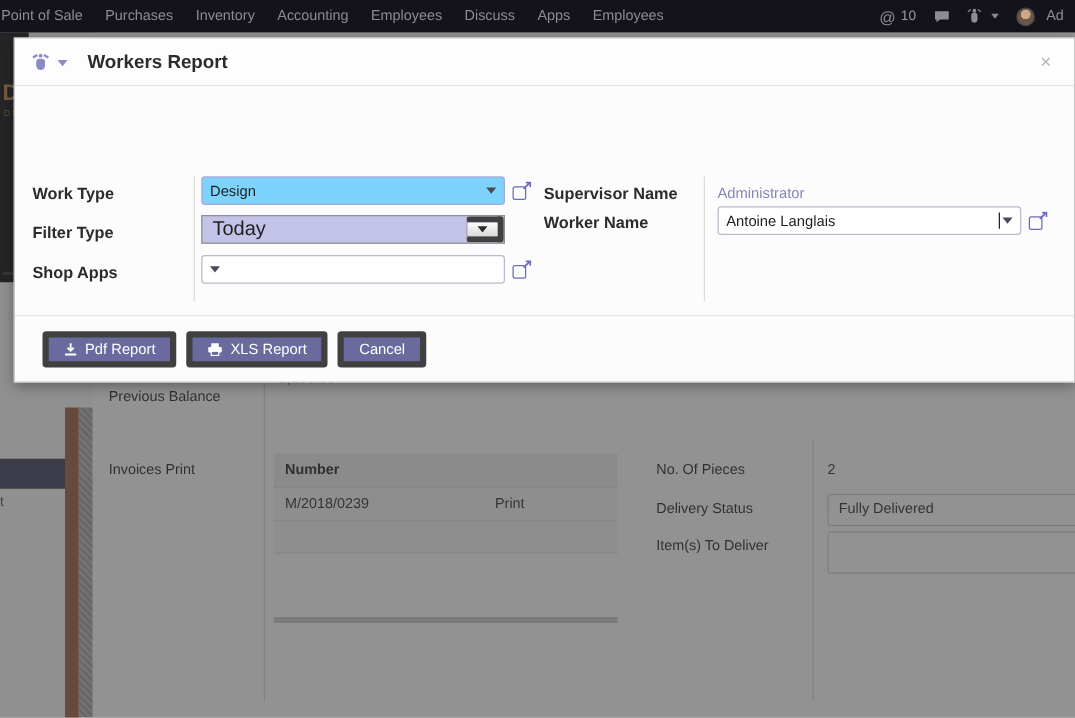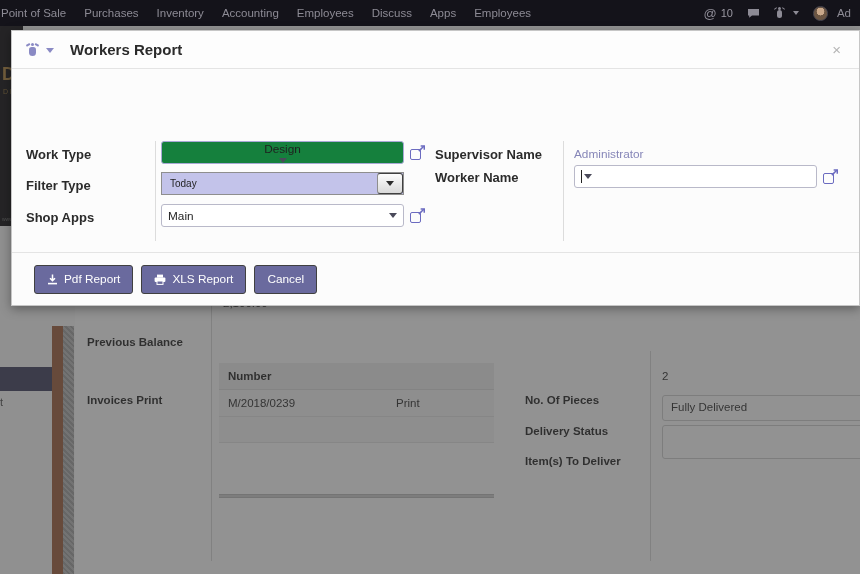--- a/index.html
+++ b/index.html
@@ -79,21 +79,21 @@
   }
   .bg-stripe {
     position: absolute; left: 63px; top: 300px; width: 11px; height: 274px;
     background: repeating-linear-gradient(45deg,#b9b9b9 0 2px,#9d9d9d 2px 4px);
   }
   .bg-main {
     position: absolute; left: 75px; top: 0; right: 0; bottom: 0;
     background: #ffffff;
   }
   .bg-field { position: absolute; font-size: 11.5px; }
-  .bg-label { font-weight: bold; color: #1f1f1f; margin-top: 24px; }
+  .bg-label { font-weight: normal; color: #1f1f1f; }
   .bg-value { color: #2b2b2b; }
   .bg-vline {
     position: absolute; width: 1px; background: #d8d8d8;
   }
   .bg-table {
     position: absolute; border-collapse: collapse; font-size: 11.5px;
   }
   .bg-table th {
     background: #eeeeee; text-align: left; font-weight: bold; color: #1f1f1f;
     padding: 7px 9px; border-bottom: 1px solid #dcdcdc; font-size: 11.5px;
@@ -175,41 +175,41 @@
   .divider-l {
     position: absolute; width: 1px; background: #dcdcdc;
   }
   .field-row { position: absolute; display: flex; align-items: center; }
 
   .many2one {
     width: 243px; height: 23px; border: 1px solid #b9b9c9; border-radius: 3px;
     background: #fff; display: flex; align-items: center;
     padding: 0 6px; font-size: 11.8px; color: #1f1f1f; position: relative;
   }
-  .many2one.sel { background: #15803d; border-color: #a9a9d6; flex-direction: column; }
+  .many2one.sel { background: #7dd3fc; border-color: #a9a9d6; }
   .m2o-text { flex: 1; white-space: nowrap; overflow: hidden; }
   .m2o-caret {
     width: 0; height: 0; border-left: 4px solid transparent;
     border-right: 4px solid transparent; border-top: 5px solid #4a4a5a;
   }
   .caret-txt { margin-left: 2px; }
   .ext-link {
     width: 15px; height: 15px; margin-left: 6px; position: relative; flex: none;
   }
   .ext-link .box {
     position: absolute; left: 0; bottom: 0; width: 11px; height: 11px;
     border: 1.6px solid #6b6bc0; border-radius: 2px;
   }
   .ext-link .arr {
     position: absolute; right: 0px; top: 0px; width: 9px; height: 9px;
   }
   .nativesel {
     width: 243px; height: 23px; border: 1px solid #8e8e8e;
     background: #c3c3ea; display: flex; align-items: center;
-    font-size: 10px; color: #1f1f1f; padding-left: 8px;
+    font-size: 16px; color: #1f1f1f; padding-left: 8px;
   }
   .nativesel .btn {
     margin-left: auto; width: 15px; height: 21px;
     background: linear-gradient(#fdfdfd,#d9d9d9);
     border-left: 1px solid #8e8e8e;
     display: flex; align-items: center; justify-content: center;
   }
   .nativesel .btn i {
     width: 0; height: 0; border-left: 4px solid transparent;
     border-right: 4px solid transparent; border-top: 5px solid #2b2b2b;
@@ -217,21 +217,21 @@
   }
   .readonly-val {
     font-size: 11.8px; color: #8686b8;
   }
   .caret-cursor {
     display: inline-block; width: 1px; height: 13px; background: #222;
     vertical-align: -2px; margin-left: 0px;
   }
 
   .btn {
-    height: 29px; border-radius: 3px; border: 1px solid #404040;
+    height: 29px; border-radius: 3px; border: 5px solid #404040;
     background: #6a6a9e; color: #fff; font-size: 11.8px;
     display: flex; align-items: center; gap: 6px;
     padding: 0 12px; cursor: pointer; font-family: "Liberation Sans", sans-serif;
   }
   .btn .ico { display: inline-flex; }
 </style>
 </head>
 <body>
 
 <div id="root">
@@ -370,38 +370,38 @@
           <span>Today</span>
           <span class="btn">
               <i></i>
             </span>
         </div>
       </div>
 
       <div class="flabel" style="left:14px; top:141px;">Shop Apps</div>
       <div class="field-row" style="left:149px; top:135px;">
         <div class="many2one">
-          <span class="m2o-text">Main</span>
           <span class="m2o-caret"></span>
         </div>
         <span class="ext-link">
           <span class="box"></span>
           <svg class="arr" viewBox="0 0 10 10">
             <path d="M3.2 6.8L8.6 1.4" stroke="#6b6bc0" stroke-width="1.7" fill="none"></path>
             <path d="M5.2 1.2h4v4" stroke="#6b6bc0" stroke-width="1.7" fill="none"></path>
           </svg>
         </span>
       </div>
 
       <div class="flabel" style="left:423px; top:78px;">Supervisor Name</div>
       <div class="readonly-val" style="position:absolute; left:562px; top:78px;">Administrator</div>
 
       <div class="flabel" style="left:423px; top:101px;">Worker Name</div>
       <div class="field-row" style="left:562px; top:96px;">
         <div class="many2one" style="width:243px;">
+          <span class="m2o-text">Antoine Langlais</span>
             <span class="caret-cursor"></span>
           <span class="m2o-caret caret-txt"></span>
         </div>
         <span class="ext-link">
           <span class="box"></span>
           <svg class="arr" viewBox="0 0 10 10">
             <path d="M3.2 6.8L8.6 1.4" stroke="#6b6bc0" stroke-width="1.7" fill="none"></path>
             <path d="M5.2 1.2h4v4" stroke="#6b6bc0" stroke-width="1.7" fill="none"></path>
           </svg>
         </span>

